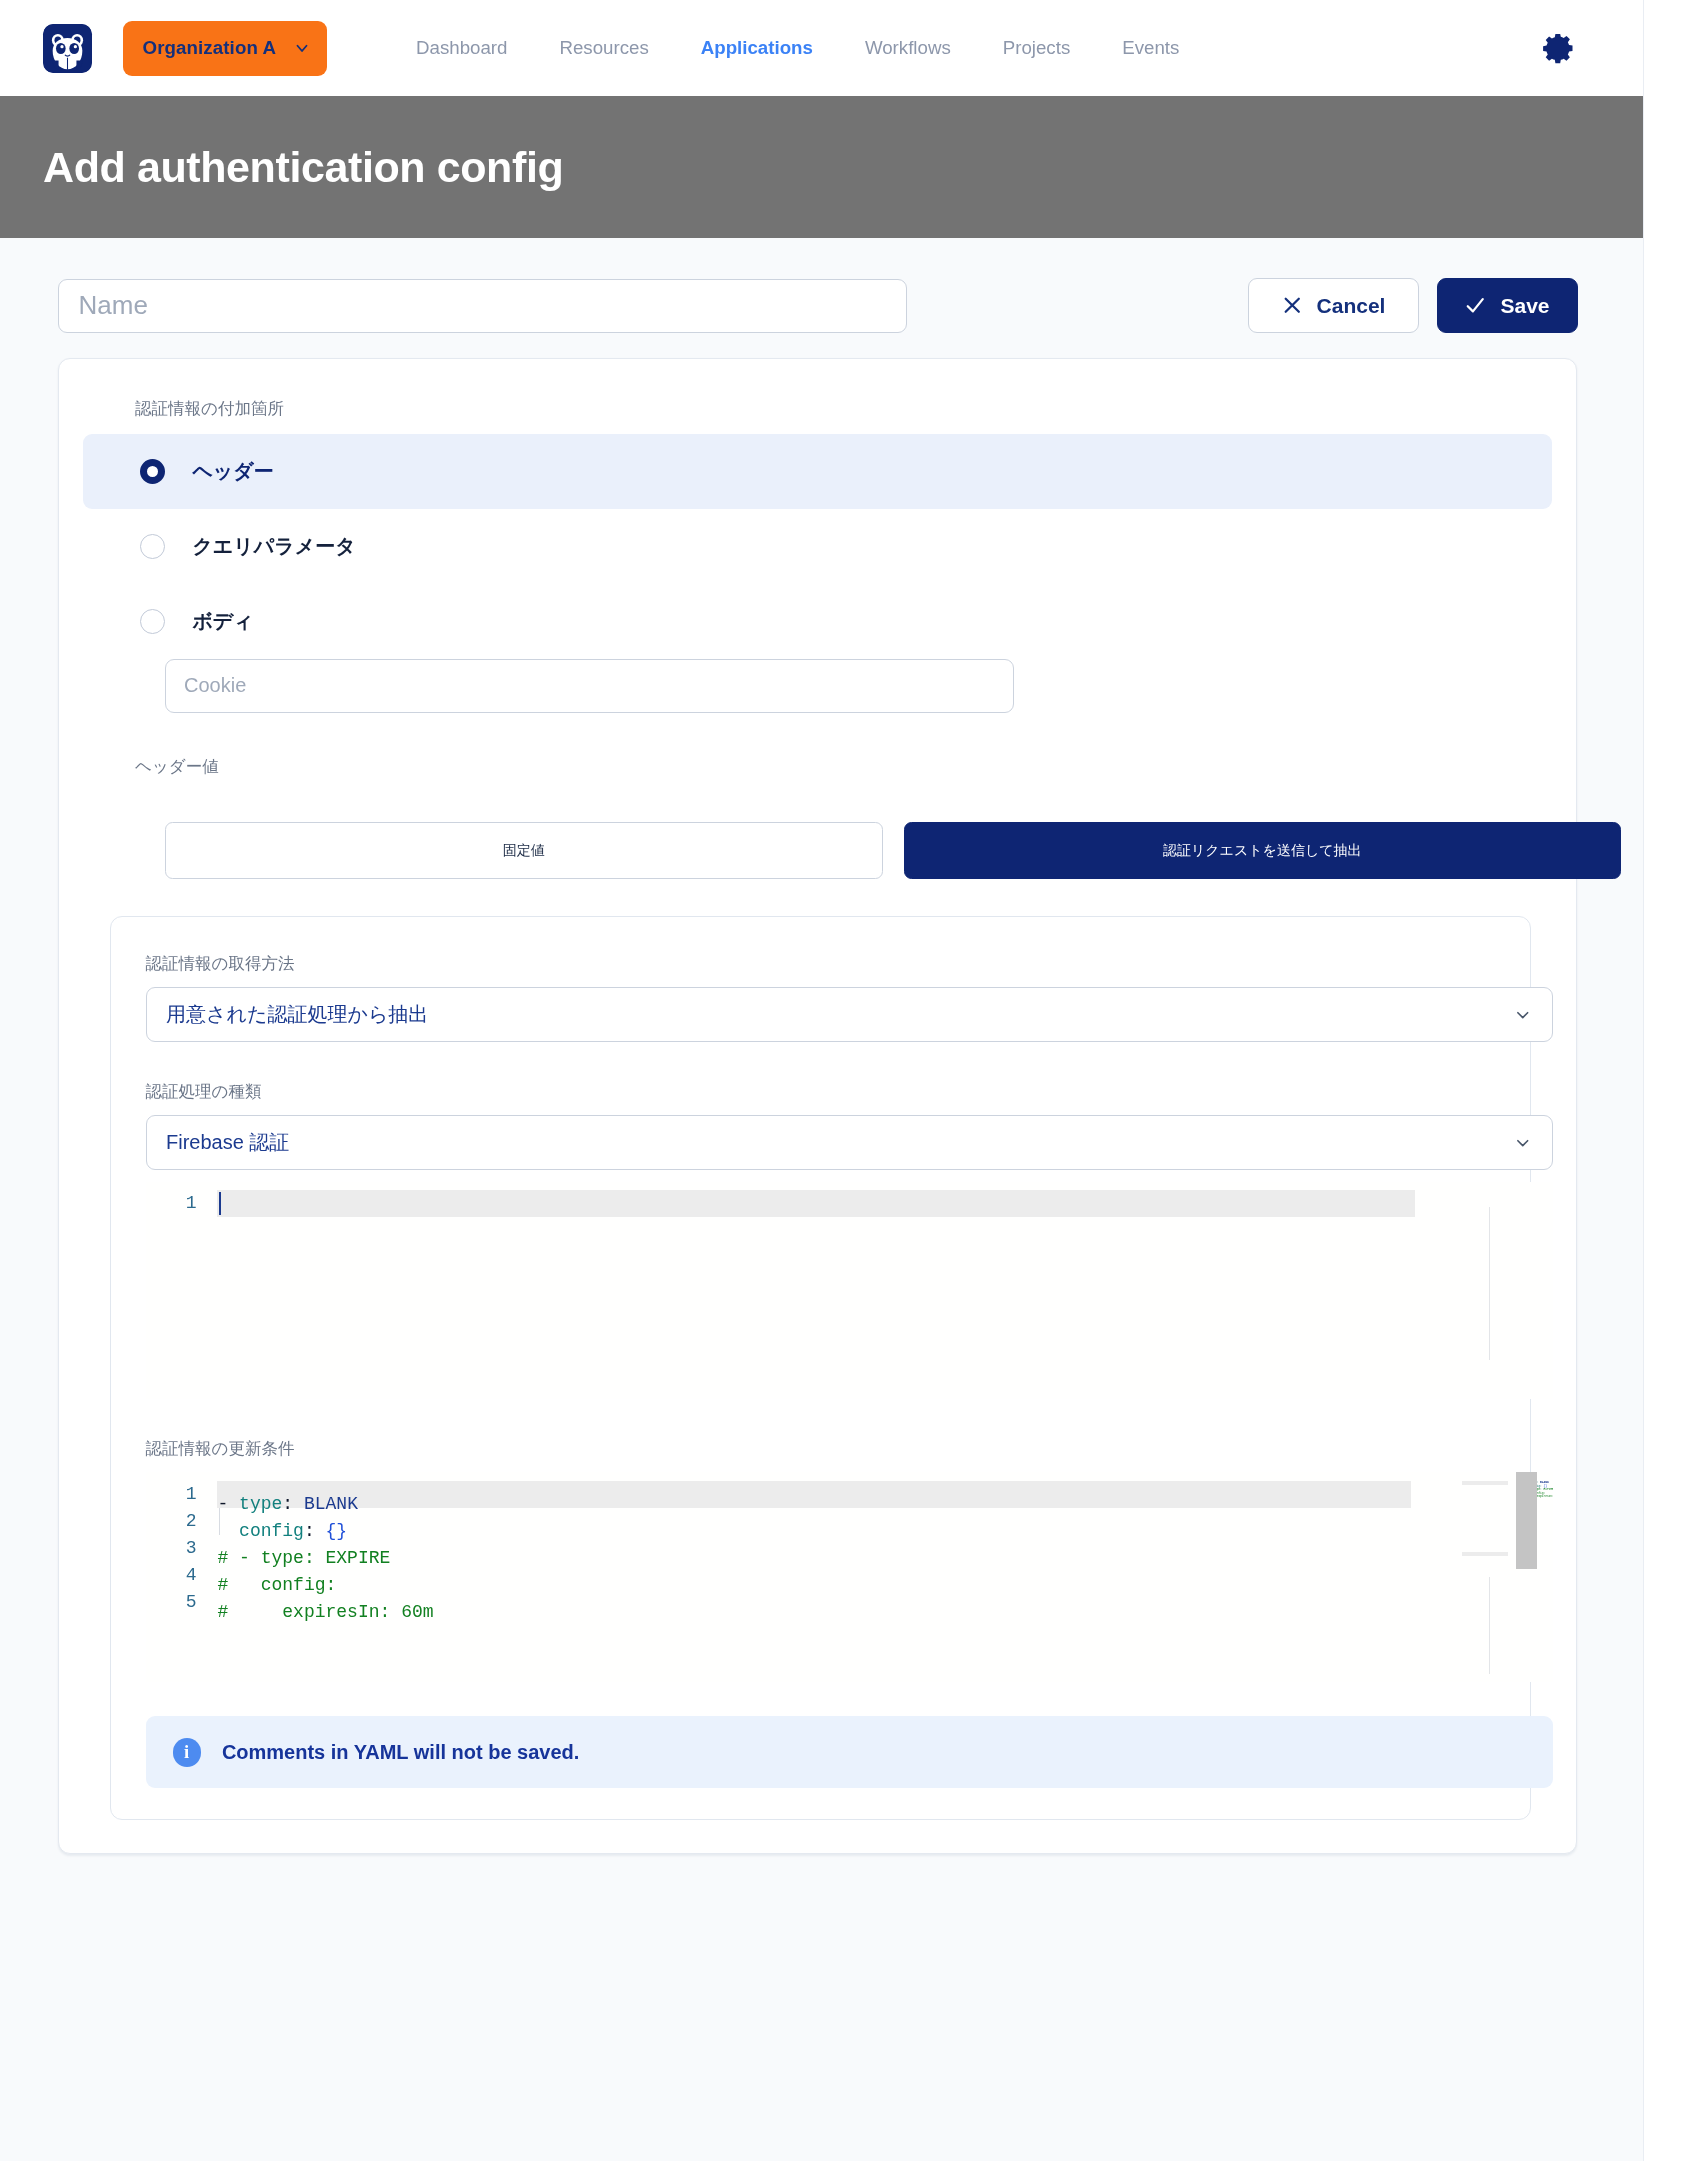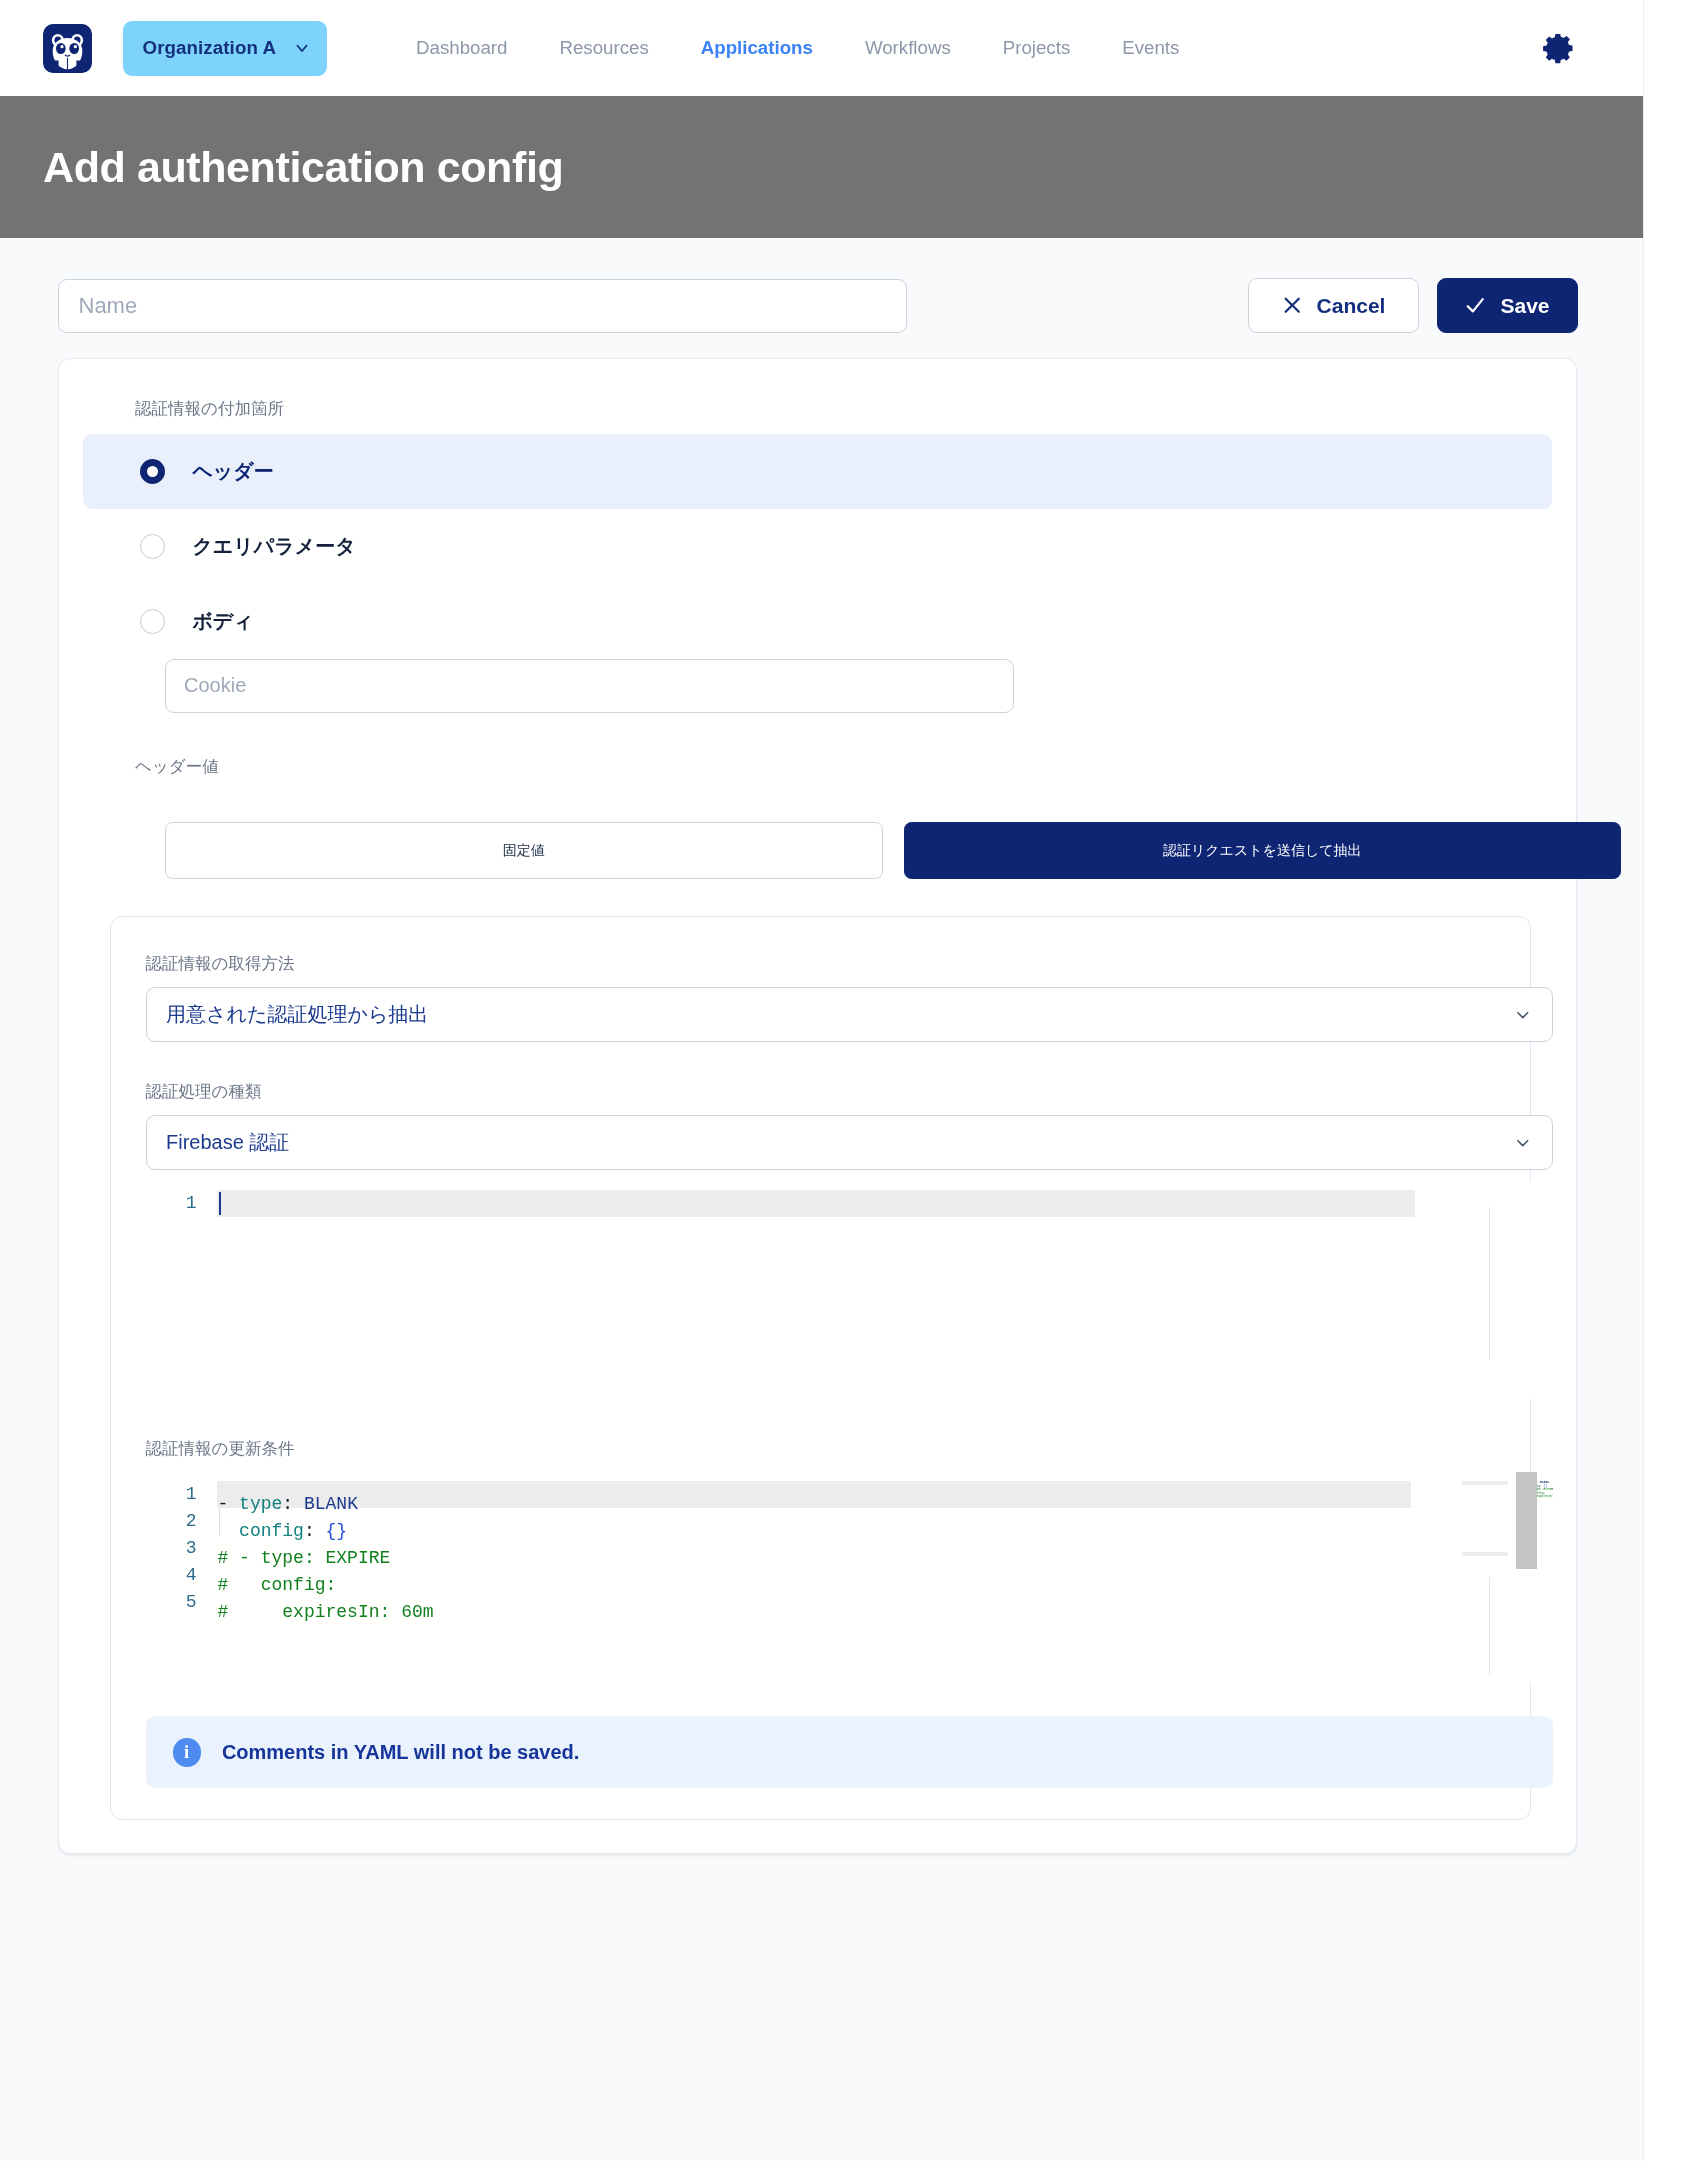--- a/index.html
+++ b/index.html
@@ -46,21 +46,21 @@
     flex: 0 0 auto;
     overflow: hidden;
   }
   .logo svg { display:block; width:49px; height:49px; }
 
   .org-select {
     margin-left: 31px;
     width: 204px;
     height: 55px;
     border-radius: 9px;
-    background: #7dd3fc;
+    background: #f97316;
     display: flex;
     align-items: center;
     justify-content: space-between;
     padding: 0 16.5px 0 19.5px;
     flex: 0 0 auto;
   }
   .org-name {
     font-size: 18.7px;
     font-weight: 700;
     color: #14307c;
@@ -122,21 +122,21 @@
     padding: 40px 43px 0 58px;
     gap: 18px;
   }
   .name-input {
     flex: 0 0 auto;
     width: 849px;
     height: 54px;
     border: 1.5px solid #ccd3de;
     border-radius: 9px;
     background: #ffffff;
-    font-size: 22px;
+    font-size: 26px;
     color: #21324a;
     padding: 0 19.5px;
     font-family: "Liberation Sans", sans-serif;
     outline: none;
   }
   .name-input::placeholder { color: #9fa9b9; }
 
   .spacer { flex: 1 1 auto; }
 
   .btn {

